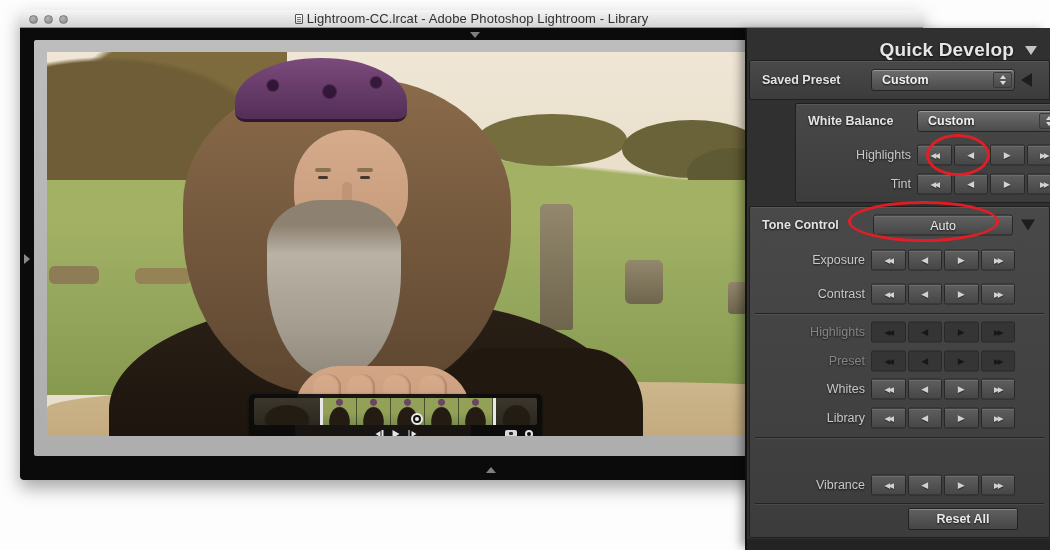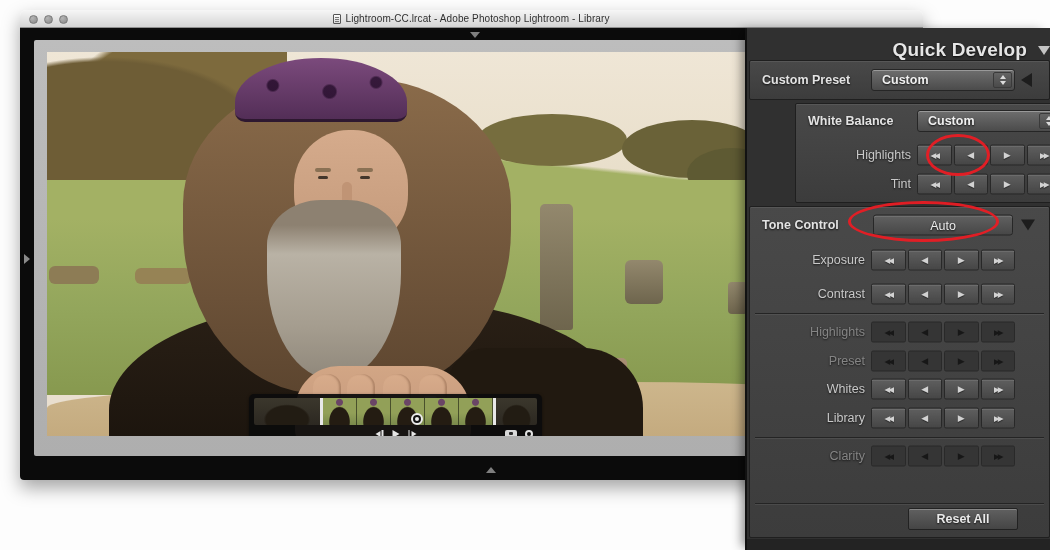--- a/index.html
+++ b/index.html
@@ -10,21 +10,21 @@
   .lr-window { position:absolute; left:20px; top:10px; width:903px; height:470px;
     border-radius:6px 6px 4px 4px; box-shadow:0 8px 18px rgba(0,0,0,.35); }
   .titlebar { position:absolute; left:0; top:0; right:0; height:18px;
     background:linear-gradient(#f6f6f6,#d4d4d4); border-radius:6px 6px 0 0;
     border-bottom:1px solid #8f8f8f; display:flex; align-items:center; }
   .lights { position:absolute; left:9px; top:0; height:18px; display:flex; align-items:center; gap:6px; }
   .light { width:9px; height:9px; border-radius:50%; background:radial-gradient(circle at 35% 30%, #b5b5b5, #878787); border:1px solid #7a7a7a; }
   .title-wrap { margin:0 auto; display:flex; align-items:center; gap:4px; }
   .doc-icon { width:8px; height:10px; background:linear-gradient(#fdfdfd,#d9d9d9); border:1px solid #555; border-radius:1px; position:relative; }
   .doc-icon::after { content:""; position:absolute; left:1px; top:2px; width:4px; height:1px; background:#777; box-shadow:0 2px 0 #777, 0 4px 0 #777; }
-  .win-title { font-size:10px; color:#303030; letter-spacing:.1px; }
+  .win-title { font-size:13px; color:#303030; letter-spacing:.1px; }
 
   .win-body { position:absolute; left:0; top:18px; right:0; bottom:0; background:#0b0b0b; border-radius:0 0 4px 4px; }
   .reveal { position:absolute; width:0; height:0; }
   .reveal.top { left:450px; top:4px; border-left:5px solid transparent; border-right:5px solid transparent; border-top:6px solid #7f7f7f; }
   .reveal.left { left:4px; top:226px; border-top:5px solid transparent; border-bottom:5px solid transparent; border-left:6px solid #8a8a8a; }
   .reveal.bottom { left:466px; bottom:7px; border-left:5px solid transparent; border-right:5px solid transparent; border-bottom:6px solid #7f7f7f; }
 
   .matte { position:absolute; left:14px; top:12px; right:12px; bottom:24px;
     background:linear-gradient(#bdbdbd,#aeaeae); border-radius:2px; }
   .photo { position:absolute; left:13px; top:12px; width:826px; height:384px; background:#e9dfcf; overflow:hidden; }
@@ -100,21 +100,21 @@
   .icpair { display:flex; align-items:center; gap:1.5px; }
   .vright { position:absolute; right:9px; display:flex; align-items:center; gap:8px; }
   .ic-frames { width:12px; height:8px; background:#d9d9d9; border-radius:2px; position:relative; }
   .ic-frames::after { content:""; position:absolute; left:4px; top:2.5px; width:4px; height:3px; background:#2a2a2a; border-radius:1px; }
   .ic-gear { width:8px; height:8px; border-radius:50%; border:2px solid #e2e2e2; }
 
   
   .qd-panel { position:absolute; left:745px; top:28px; width:305px; height:522px; background:#303030;
     border-left:2px solid #121212; box-shadow:-6px 0 10px -3px rgba(0,0,0,.45); }
   .qd-footer { position:absolute; left:0; right:0; bottom:0; height:11px; background:#232323; }
-  .qd-header { position:absolute; left:0; top:0; right:0; height:44px; display:flex; align-items:center; justify-content:flex-end; gap:11px; }
+  .qd-header { position:absolute; left:0; top:0; right:0; height:44px; display:flex; align-items:center; justify-content:flex-end; gap:11px; padding-right:13px; }
   .qd-title { font-size:19px; font-weight:600; color:#e6e6e6; letter-spacing:.2px; text-shadow:0 1px 2px rgba(0,0,0,.8); }
   .tri-dn-light { width:0; height:0; border-left:6px solid transparent; border-right:6px solid transparent; border-top:9px solid #c4c4c4; }
 
   .qd-box { position:absolute; left:2px; width:301px; background:linear-gradient(#494949,#3c3c3c);
     border:1px solid #1f1f1f; border-radius:2px; box-shadow:inset 0 1px 0 rgba(255,255,255,.08); }
   .box1 { top:32px; height:40px; }
   .box2 { top:75px; height:100px;margin-left:46px; }
   .box3 { top:178px; height:332px; }
 
   .qd-row { position:absolute; left:0; right:0; height:24px; }
@@ -287,21 +287,21 @@
   </div>
 
   <div class="qd-panel">
     <div class="qd-header">
       <span class="qd-title">Quick Develop</span>
       <span class="tri-dn-light"></span>
     </div>
 
     <div class="qd-box box1">
       <div class="qd-row r-sp">
-        <span class="lbl-strong">Custom Preset</span>
+        <span class="lbl-strong">Saved Preset</span>
         <div class="dd">
           <span class="dd-val">Custom</span>
           <span class="dd-step">
               <i class="st-up"></i>
               <i class="st-dn"></i>
             </span>
         </div>
         <span class="side-ic side-left"></span>
       </div>
     </div>
@@ -457,23 +457,23 @@
             </button>
             <button class="sb">
               <span class="g g-sr"></span>
             </button>
             <button class="sb">
               <span class="g g-dr"></span>
             </button>
           </div>
       </div>
       <div class="hdiv d2"></div>
-      <div class="qd-row r-clar row-off">
-        <span class="lbl">Clarity</span>
-        <div class="scrub scrub-off">
+      <div class="qd-row r-vibr">
+        <span class="lbl">Vibrance</span>
+        <div class="scrub scrub-on">
             <button class="sb">
               <span class="g g-dl"></span>
             </button>
             <button class="sb">
               <span class="g g-sl"></span>
             </button>
             <button class="sb">
               <span class="g g-sr"></span>
             </button>
             <button class="sb">

